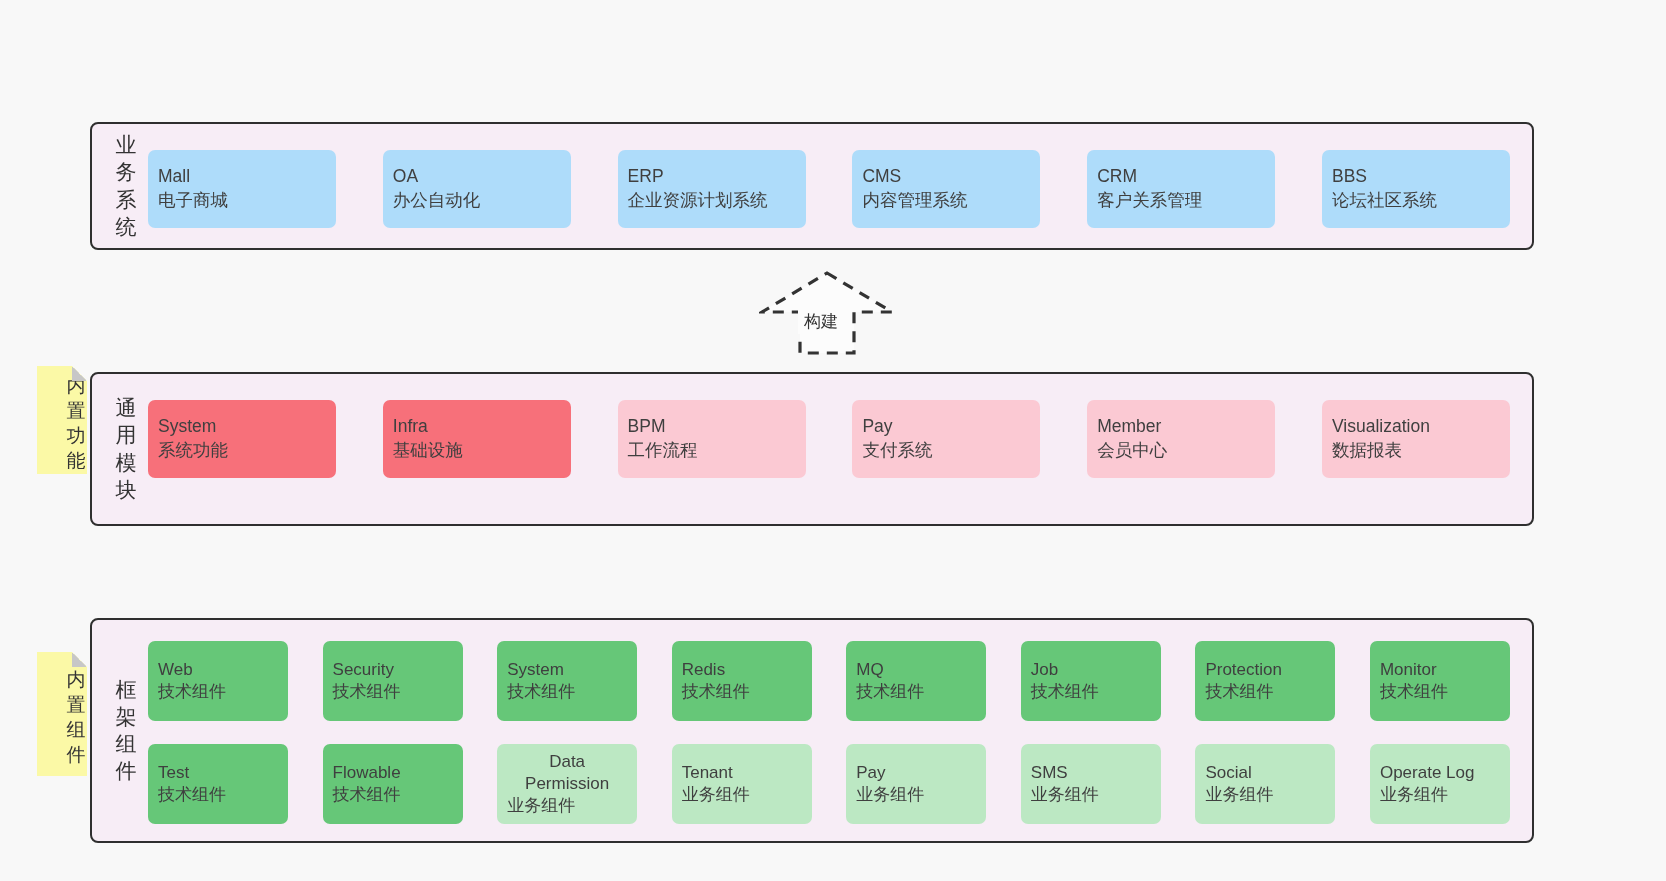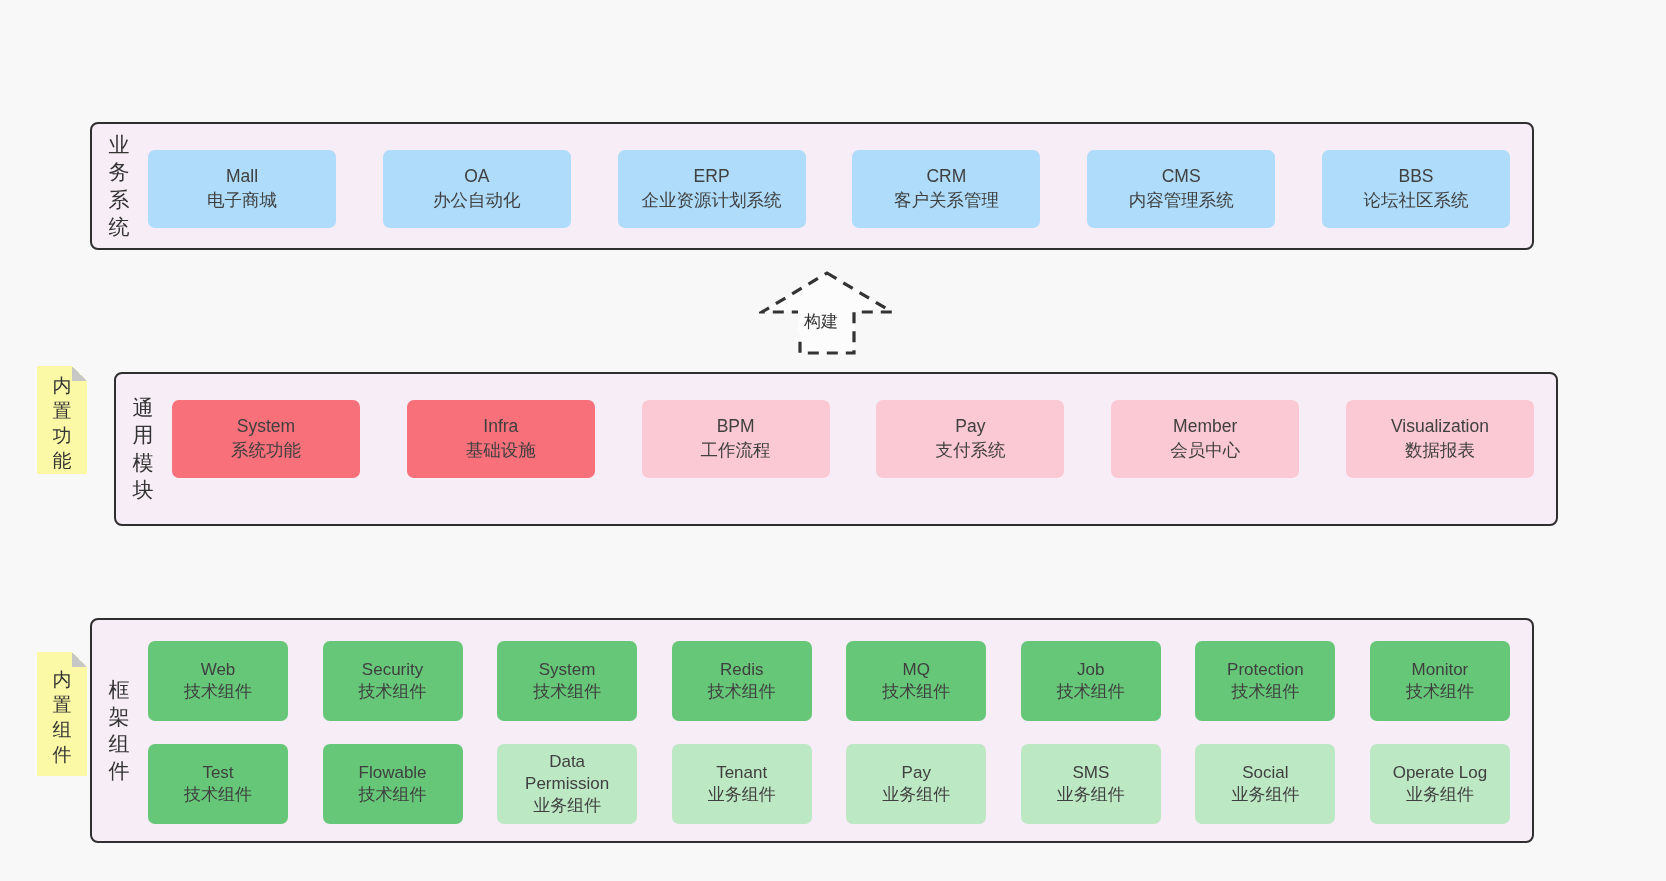--- a/index.html
+++ b/index.html
@@ -15,64 +15,64 @@
   }
   .layer{
     position:absolute;
     left:90px;width:1444px;
     box-sizing:border-box;
     background:var(--layer-bg,#f7edf6);
     border:2.5px solid var(--layer-border,#2f2f2f);
     border-radius:8px;
   }
   #layer-business{top:122px;height:128px;}
-  #layer-modules{top:372px;height:154px;margin-left:24px;}
+  #layer-modules{top:372px;height:154px;}
   #layer-framework{top:618px;height:225px;}
 
   .vlabel{
-    position:absolute;left:15px;top:50%;
+    position:absolute;left:22px;top:50%;
     transform:translateY(-50%);
     width:24px;
     font-size:21px;line-height:1.3;
     color:#333;
     word-break:break-all;
     text-align:center;
   }
   .row{
     position:absolute;left:56px;right:22px;
     display:flex;justify-content:space-between;
   }
   .row-main{top:26px;height:78px;}
   .row-f1{top:21px;height:80px;gap:24px;}
   .row-f2{top:124px;height:80px;}
 
   .box{
     box-sizing:border-box;
     border-radius:7px;
     display:flex;flex-direction:column;
-    justify-content:center;align-items:center;
+    justify-content:center;align-items:flex-start;
     text-align:center;
     padding:0 10px;
     color:var(--text,#3f3f3f);
     font-size:17.5px;line-height:1.35;
   }
   .box-wide{width:188px;}
   .box-small{width:140px;font-size:17px;line-height:1.3;}
   .c-blue{background:var(--node-blue,#aedcfa);}
   .c-red{background:var(--node-red,#f7707a);}
   .c-pink{background:var(--node-pink,#fbc9d3);}
   .c-green{background:var(--node-green,#66c778);}
   .c-greenlight{background:var(--node-green-light,#bce8c3);}
 
   .sticky{
     position:absolute;
     box-sizing:border-box;
     background:var(--sticky-bg,#fbf9a6);
     clip-path:polygon(0 0,calc(100% - 15px) 0,100% 15px,100% 100%,0 100%);
-    display:flex;align-items:center;justify-content:center;
+    display:flex;align-items:center;justify-content:flex-end;
     z-index:3;
   }
   .sticky::after{
     content:"";
     position:absolute;top:0;right:0;
     width:15px;height:15px;
     background:linear-gradient(to bottom left,rgba(0,0,0,0) 50%,#c7c7c7 50%);
   }
   #sticky-modules{left:37px;top:366px;width:50px;height:108px;}
   #sticky-framework{left:37px;top:652px;width:50px;height:124px;}
@@ -108,26 +108,26 @@
       </div>
       <div class="box box-wide c-blue">
         <span>OA</span>
         <span>办公自动化</span>
       </div>
       <div class="box box-wide c-blue">
         <span>ERP</span>
         <span>企业资源计划系统</span>
       </div>
       <div class="box box-wide c-blue">
+        <span>CMS</span>
+        <span>内容管理系统</span>
+      </div>
+      <div class="box box-wide c-blue">
         <span>CRM</span>
         <span>客户关系管理</span>
-      </div>
-      <div class="box box-wide c-blue">
-        <span>CMS</span>
-        <span>内容管理系统</span>
       </div>
       <div class="box box-wide c-blue">
         <span>BBS</span>
         <span>论坛社区系统</span>
       </div>
     </div>
   </section>
 
   <div class="arrow" id="arrow-build">
     <svg width="136" height="86" viewBox="0 0 136 86">

